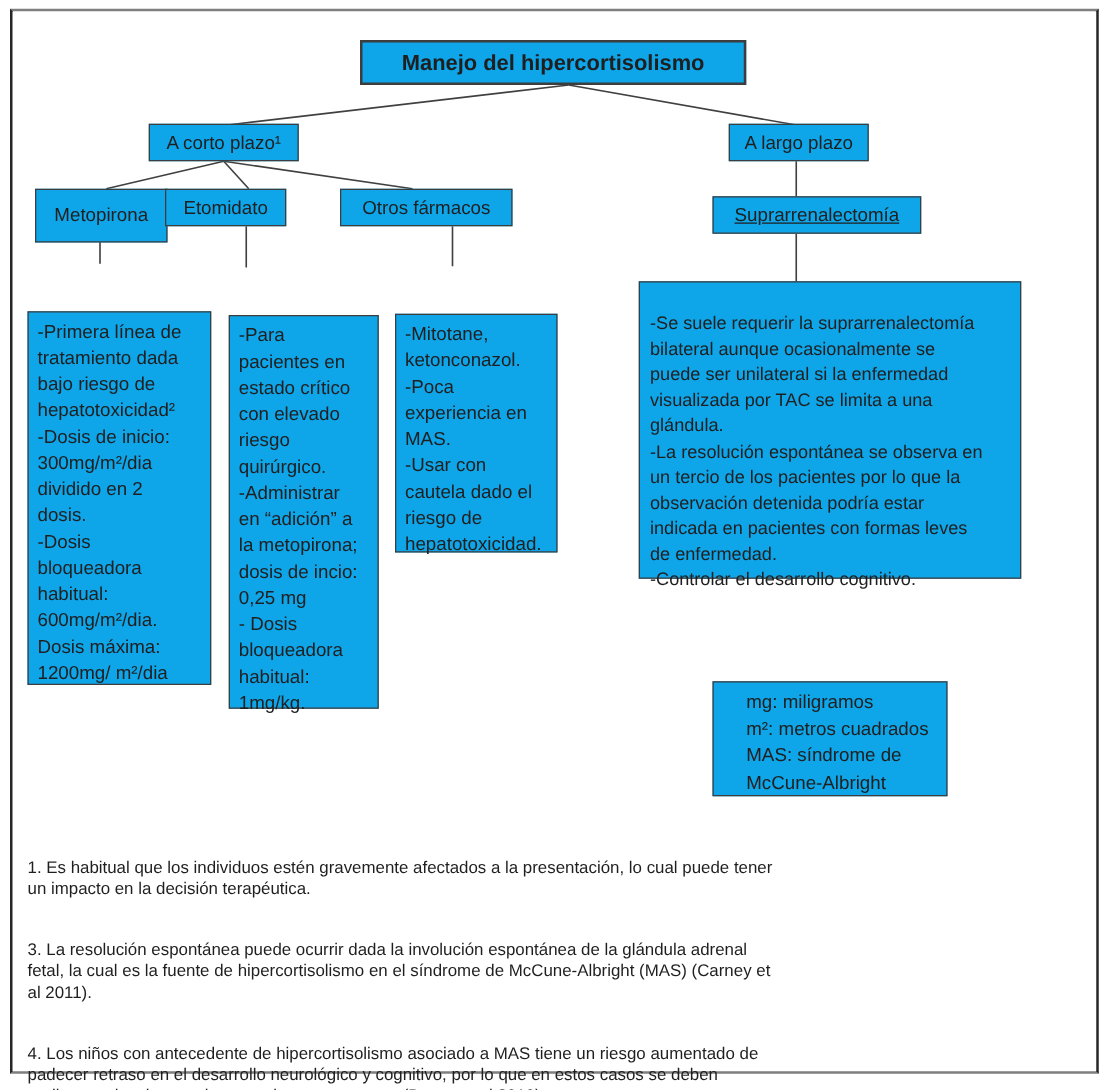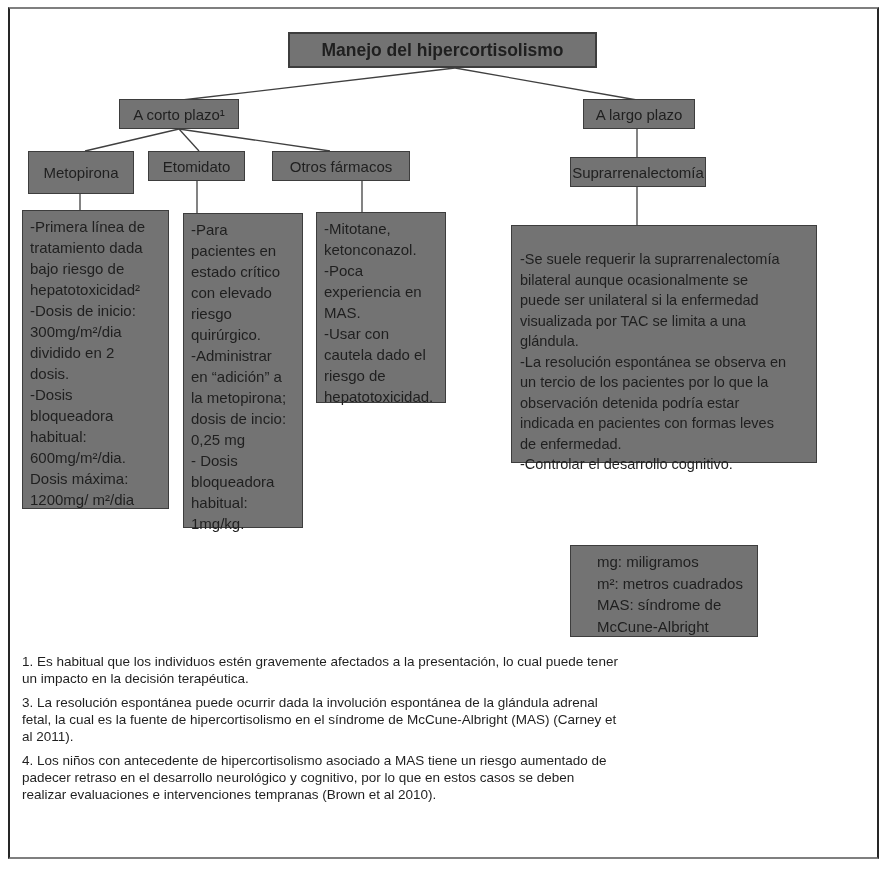--- a/index.html
+++ b/index.html
@@ -17,57 +17,58 @@
     border-left: 2px solid #262626;
     border-right: 2px solid #262626;
     background: #ffffff;
   }
   .connectors {
     position: absolute; left: 0; top: 0; width: 885px; height: 872px;
     pointer-events: none;
   }
   .box {
     position: absolute;
-    background: #737373;
+    background: #0ea5e9;
     border: 1.5px solid #3d3d3d;
   }
   .node {
     text-align: center;
     font-size: 15px;
     display: flex; align-items: center; justify-content: center;
     white-space: nowrap;
   }
   .title-box {
     border-width: 2px;
     font-weight: bold;
     font-size: 17.5px;
   }
   .detail {
     font-size: 15px;
     line-height: 21px;
     padding: 5px 4px 4px 7px;
     white-space: pre-line;
+    margin-top: 39px;
   }
   .detail-supra {
     font-size: 14.5px;
     line-height: 20.5px;
     padding: 23px 4px 4px 8px;
     white-space: pre-line;
   }
   .legend {
     font-size: 15px;
     line-height: 21.5px;
     padding: 5px 4px 4px 26px;
     white-space: pre-line;
   }
   .footnotes {
     position: absolute; left: 22px; top: 653px; width: 600px;
     font-size: 13.5px; line-height: 17px;
   }
-  .footnotes p { margin-bottom: 7px; }
+  .footnotes p { margin-bottom: 7px; margin-top: 32px; }
 </style>
 </head>
 <body>
 
 <div class="frame"></div>
 
 <svg class="connectors" width="885" height="872" viewBox="0 0 885 872">
   <g stroke="#404040" stroke-width="1.3" fill="none">
     <line x1="455" y1="68" x2="182" y2="100"></line>
     <line x1="455" y1="68" x2="637" y2="100"></line>
@@ -83,25 +84,25 @@
 </svg>
 
 <div class="box node title-box" style="left:288px; top:32px; width:309px; height:36px;">Manejo del hipercortisolismo</div>
 
 <div class="box node" style="left:119px; top:99px; width:120px; height:30px;">A corto plazo¹</div>
 
 <div class="box node" style="left:583px; top:99px; width:112px; height:30px;">A largo plazo</div>
 
 <div class="box node" style="left:28px; top:151px; width:106px; height:43px;">Metopirona</div>
 
-<div class="box node" style="left:148px; top:151px; width:97px; height:30px;">Etomidato</div>
+<div class="box node" style="left:132px; top:151px; width:97px; height:30px;">Etomidato</div>
 
 <div class="box node" style="left:272px; top:151px; width:138px; height:30px;">Otros fármacos</div>
 
-<div class="box node" style="left:570px; top:157px; width:136px; height:30px;">Suprarrenalectomía</div>
+<div class="box node" style="left:570px; top:157px; width:167px; height:30px;text-decoration:underline;">Suprarrenalectomía</div>
 
 <div class="box detail" style="left:22px; top:210px; width:147px; height:299px;">-Primera línea de
 tratamiento dada
 bajo riesgo de
 hepatotoxicidad²
 -Dosis de inicio:
 300mg/m²/dia
 dividido en 2
 dosis.
 -Dosis

